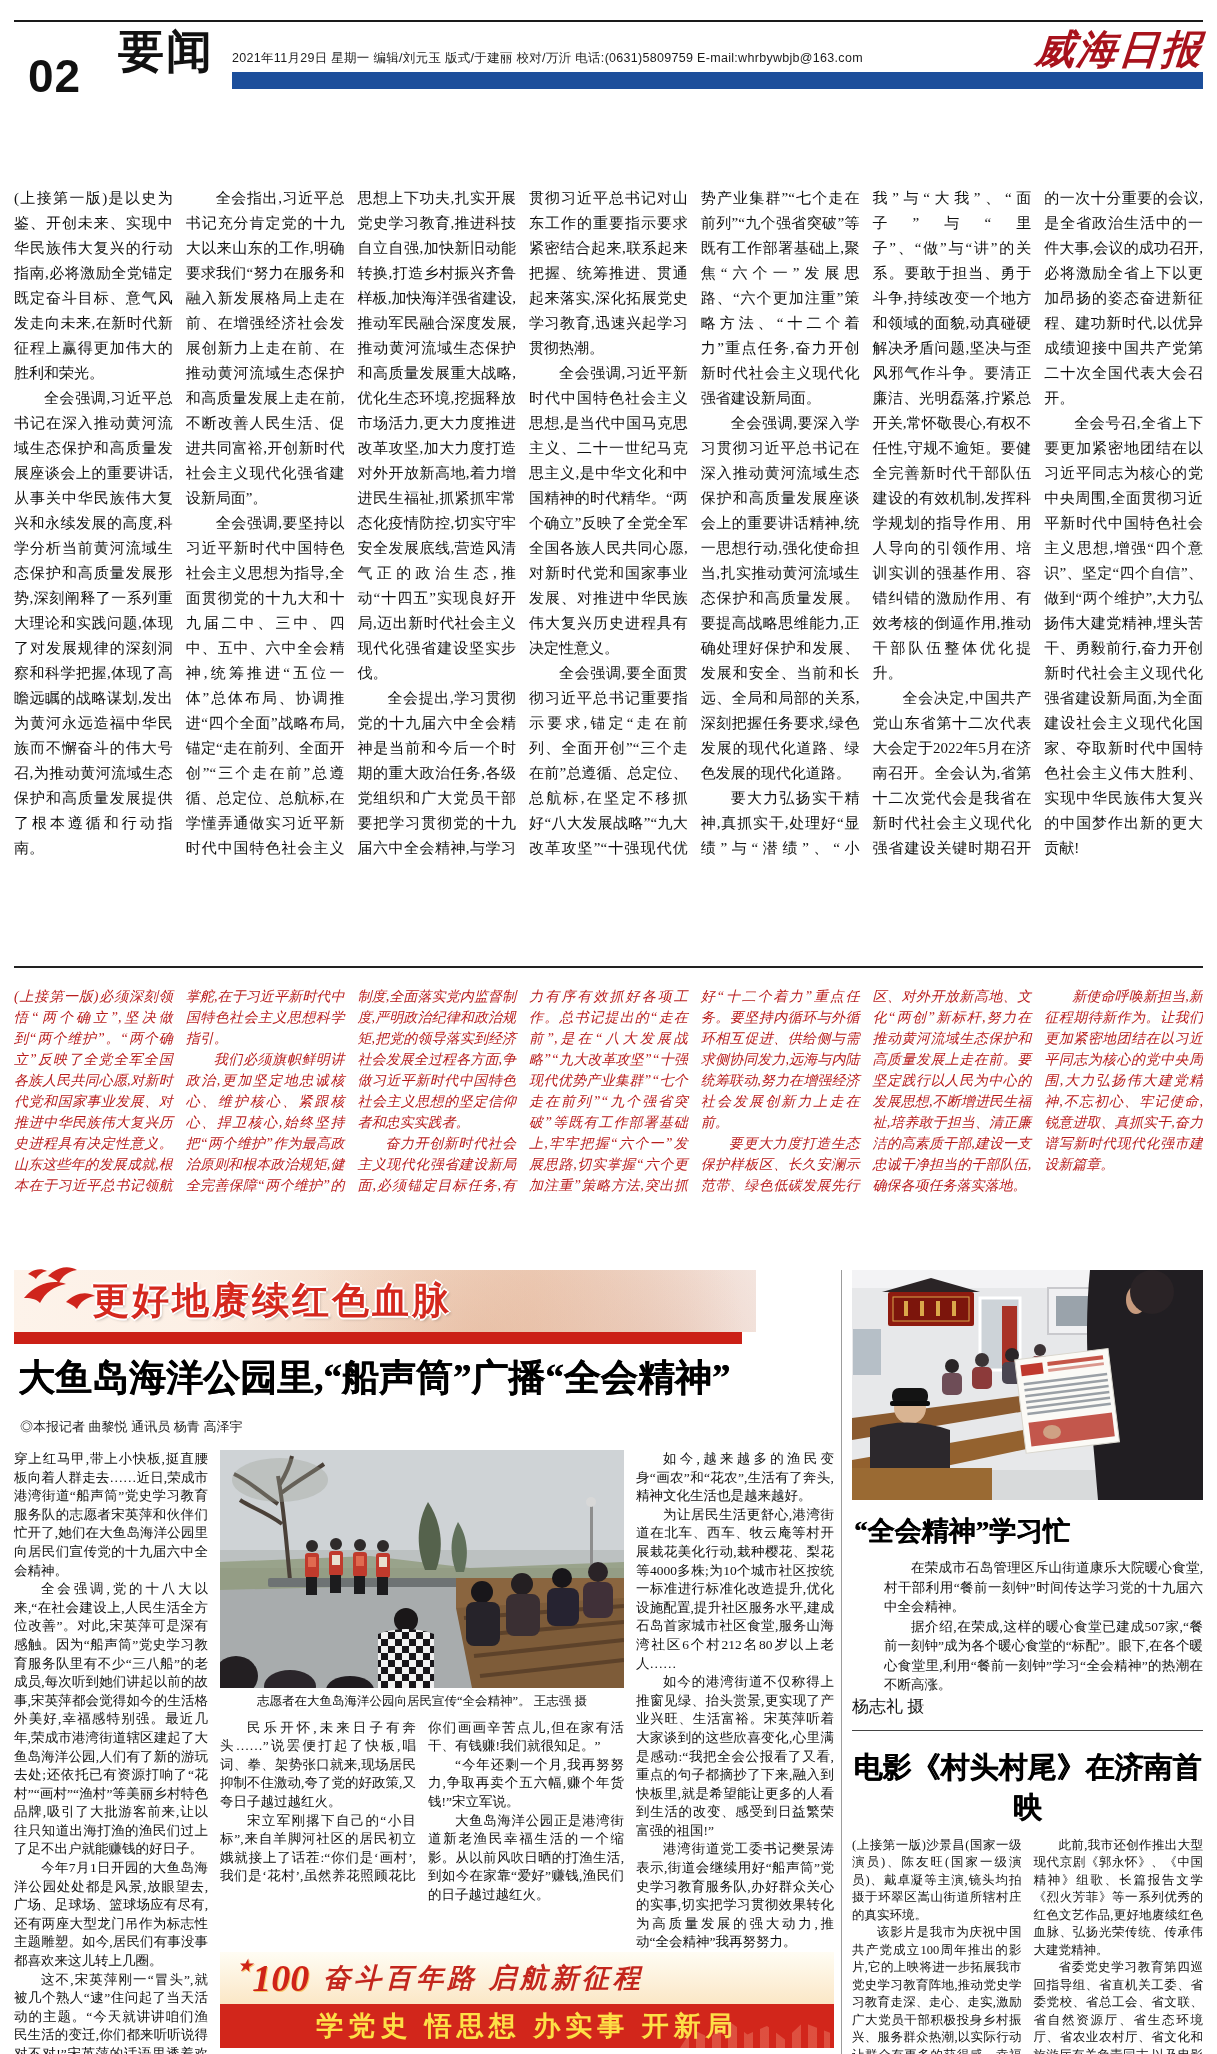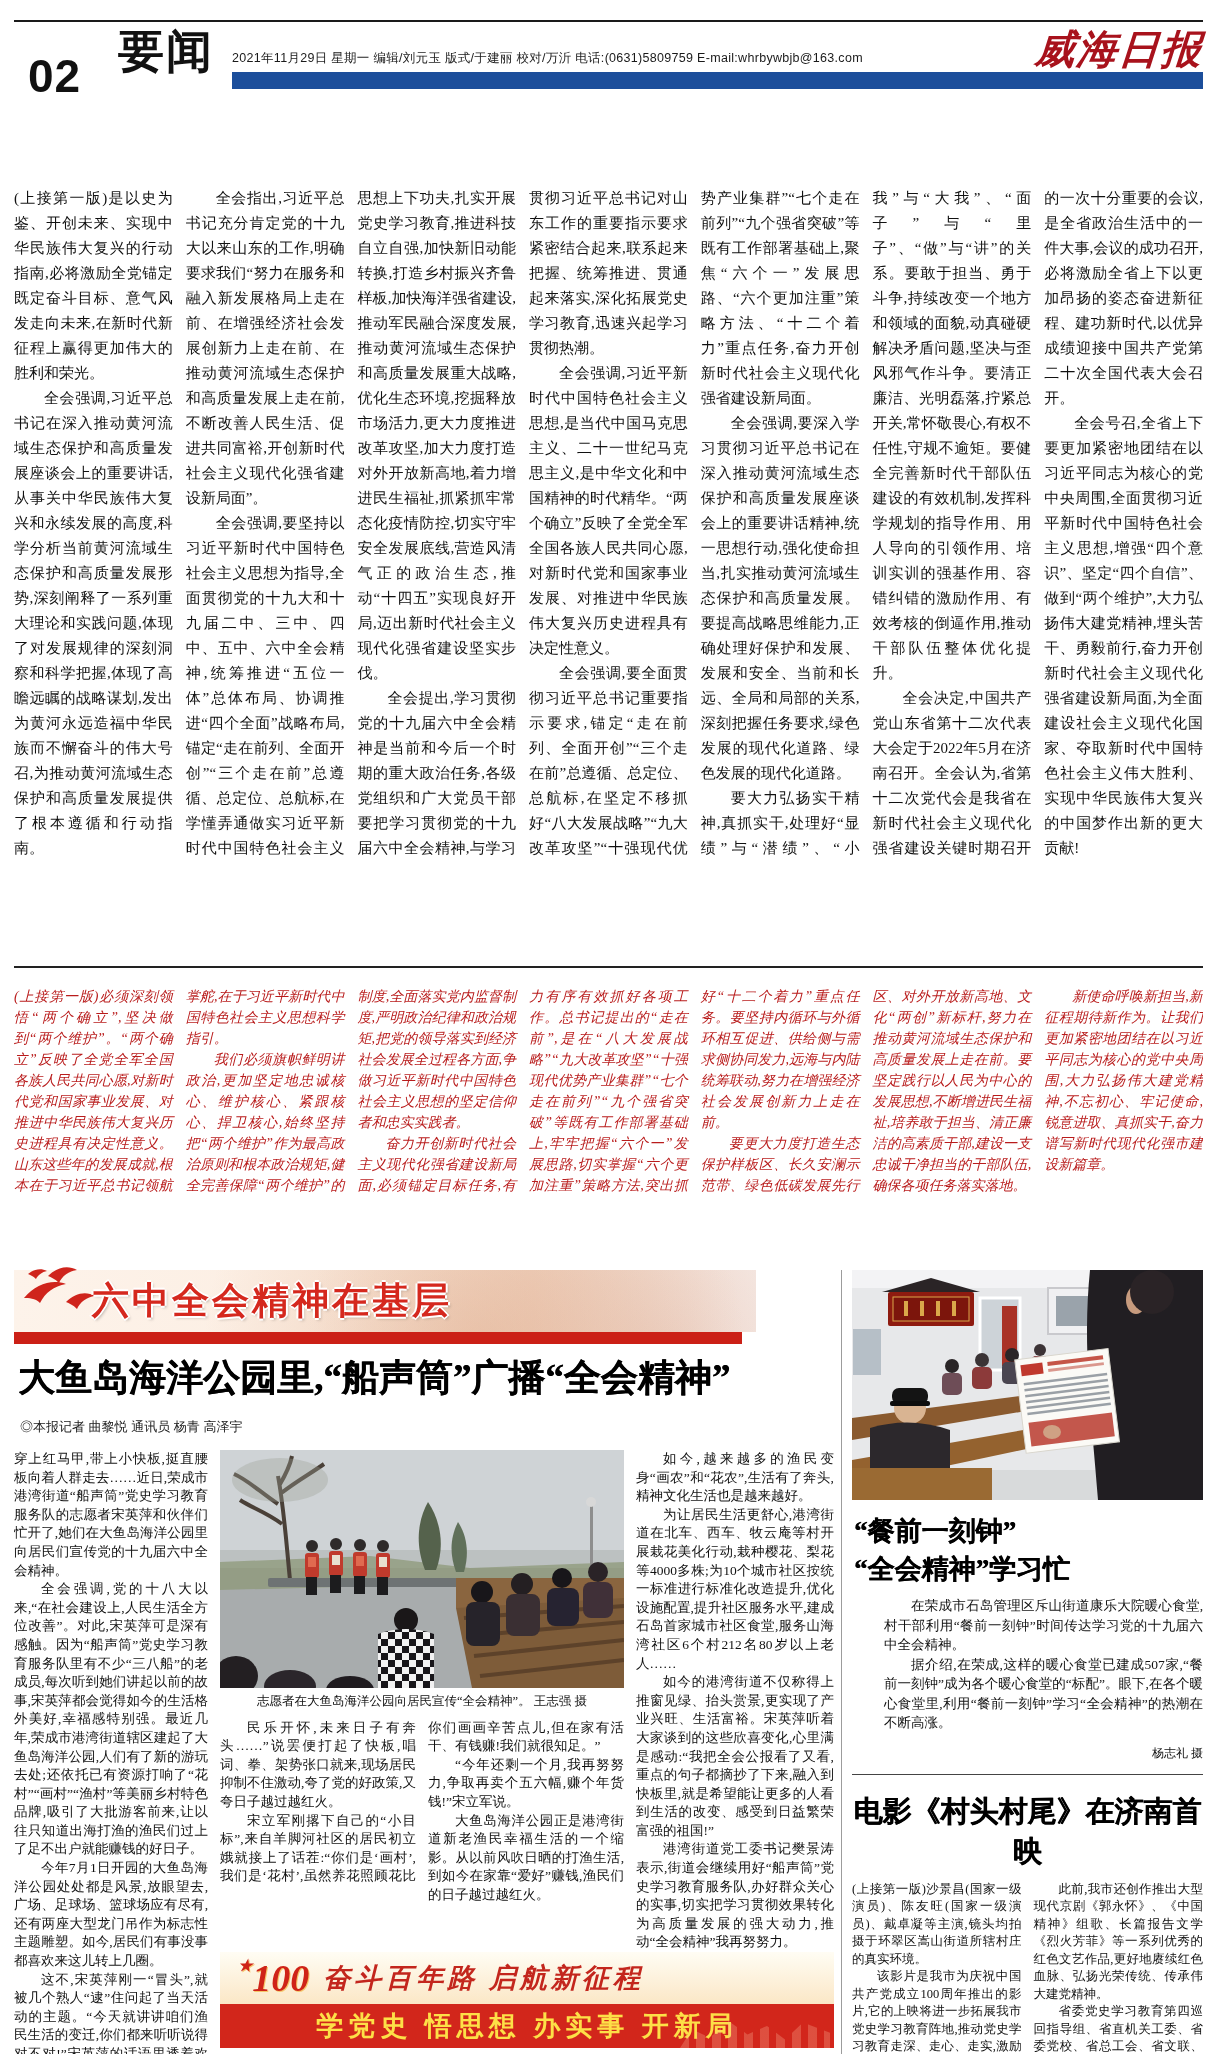--- a/index.html
+++ b/index.html
@@ -68,21 +68,21 @@
   .ad-city{position:absolute;right:4px;bottom:0;width:150px;height:34px;opacity:.5;
      background:repeating-linear-gradient(90deg,rgba(255,190,160,.55) 0 9px,rgba(255,255,255,0) 9px 16px);
      clip-path:polygon(0 100%,8% 45%,20% 70%,32% 20%,45% 60%,58% 35%,70% 75%,82% 25%,100% 55%,100% 100%);}
   .v-divider{left:841px;top:1270px;width:1px;height:784px;background:#9c9c9c;}
   
   .bottom-right{left:852px;top:1270px;width:351px;height:784px;}
   .cn-photo{display:block;width:351px;height:230px;}
   .cn-headline{margin:12px 0 0 2px;font-weight:900;font-size:27px;line-height:38px;
      color:#000;text-shadow:.4px 0 0 #000;}
   .cn-body{margin-top:8px;font-size:13.5px;line-height:19.5px;text-align:justify;margin-left:32px;}
-  .cn-credit{text-align:right;font-size:12px;margin-top:12px;}
+  .cn-credit{text-align:left;font-size:17px;margin-top:0;}
   .br-divider{width:351px;height:1px;background:#444;margin-top:12px;}
   .mv-headline{margin-top:16px;text-align:center;font-weight:900;font-size:29px;
      line-height:40px;color:#000;text-shadow:.5px 0 0 #000;}
   .mv-body{margin-top:10px;height:250px;column-count:2;column-gap:12px;font-size:12.5px;
      line-height:17.5px;text-align:justify;overflow:hidden;}
 </style>
 </head>
 <body>
 
 <div id="page">
@@ -119,21 +119,21 @@
     </div>
 
   <div class="abs bottom-left">
     <div class="gx-banner">
       <svg class="gx-birds" width="78" height="52" viewBox="0 0 78 52">
         <path fill="#cf241c" d="M4 34 C16 20 32 15 46 20 C34 22 25 29 20 39 C15 34 9 34 4 34 Z"></path>
         <path fill="#cf241c" d="M28 12 C37 3 48 1 57 6 C49 7 42 12 39 19 C35 15 31 13 28 12 Z"></path>
         <path fill="#cf241c" d="M46 38 C55 29 66 27 75 32 C67 33 60 38 57 45 C53 41 49 39 46 38 Z"></path>
         <path fill="#cf241c" d="M8 10 C14 5 21 4 27 7 C22 8 18 11 16 15 C13 12 10 11 8 10 Z"></path>
       </svg>
-      <div class="gx-banner-text">六中全会精神在基层</div>
+      <div class="gx-banner-text">更好地赓续红色血脉</div>
       <div class="gx-redbar"></div>
     </div>
     <div class="gx-headline">大鱼岛海洋公园里,“船声筒”广播“全会精神”</div>
     <div class="gx-byline">◎本报记者 曲黎悦 通讯员 杨青 高泽宇</div>
     <div class="gx-body">
       <div class="gx-col1 noindent-first">
           <p class="para">穿上红马甲,带上小快板,挺直腰板向着人群走去……近日,荣成市港湾街道“船声筒”党史学习教育服务队的志愿者宋英萍和伙伴们忙开了,她们在大鱼岛海洋公园里向居民们宣传党的十九届六中全会精神。</p>
           <p class="para">全会强调,党的十八大以来,“在社会建设上,人民生活全方位改善”。对此,宋英萍可是深有感触。因为“船声筒”党史学习教育服务队里有不少“三八船”的老成员,每次听到她们讲起以前的故事,宋英萍都会觉得如今的生活格外美好,幸福感特别强。最近几年,荣成市港湾街道辖区建起了大鱼岛海洋公园,人们有了新的游玩去处;还依托已有资源打响了“花村”“画村”“渔村”等美丽乡村特色品牌,吸引了大批游客前来,让以往只知道出海打渔的渔民们过上了足不出户就能赚钱的好日子。</p>
           <p class="para">今年7月1日开园的大鱼岛海洋公园处处都是风景,放眼望去,广场、足球场、篮球场应有尽有,还有两座大型龙门吊作为标志性主题雕塑。如今,居民们有事没事都喜欢来这儿转上几圈。</p>
           <p class="para">这不,宋英萍刚一“冒头”,就被几个熟人“逮”住问起了当天活动的主题。“今天就讲讲咱们渔民生活的变迁,你们都来听听说得对不对!”宋英萍的话语里透着欢快。</p>
@@ -269,21 +269,20 @@
           <rect x="174" y="114" width="84" height="2.5" fill="#9aa0a6"></rect>
           <rect x="174" y="120" width="84" height="2.5" fill="#9aa0a6"></rect>
           <rect x="174" y="126" width="84" height="2.5" fill="#9aa0a6"></rect>
           <rect x="174" y="132" width="84" height="2.5" fill="#9aa0a6"></rect>
           <rect x="174" y="138" width="84" height="2.5" fill="#9aa0a6"></rect>
         <rect x="174" y="148" width="84" height="24" fill="#b8392e" opacity=".85"></rect>
       </g>
       <ellipse cx="200" cy="162" rx="9" ry="7" fill="#cfa184"></ellipse>
     </svg>
     <div class="cn-headline">
-      <div>“餐前一刻钟”</div>
       <div>“全会精神”学习忙</div>
     </div>
     <div class="cn-body">
         <p class="para">在荣成市石岛管理区斥山街道康乐大院暖心食堂,村干部利用“餐前一刻钟”时间传达学习党的十九届六中全会精神。</p>
         <p class="para">据介绍,在荣成,这样的暖心食堂已建成507家,“餐前一刻钟”成为各个暖心食堂的“标配”。眼下,在各个暖心食堂里,利用“餐前一刻钟”学习“全会精神”的热潮在不断高涨。</p>
       </div>
     <div class="cn-credit">杨志礼 摄</div>
     <div class="br-divider"></div>
     <div class="mv-headline">电影《村头村尾》在济南首映</div>
     <div class="mv-body noindent-first">

